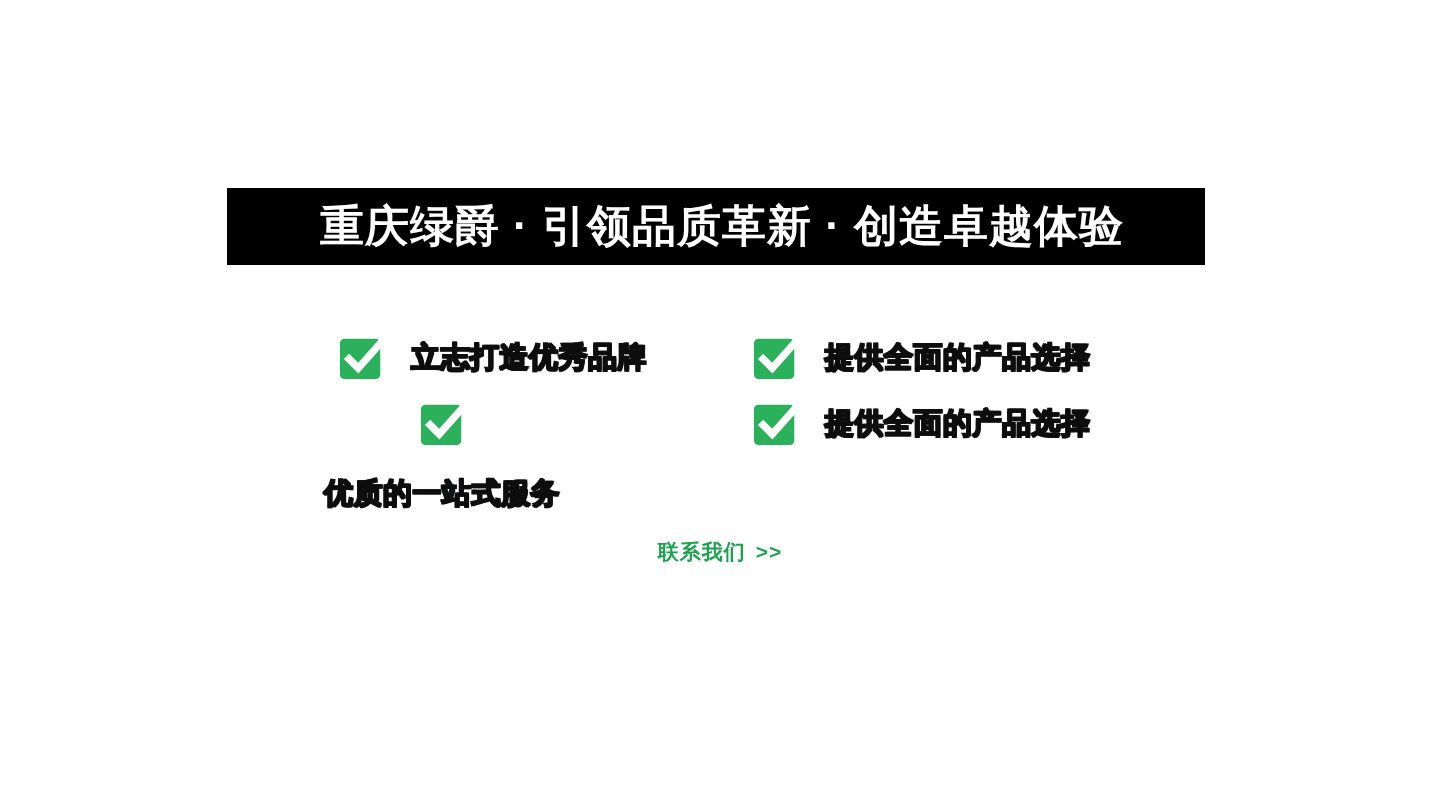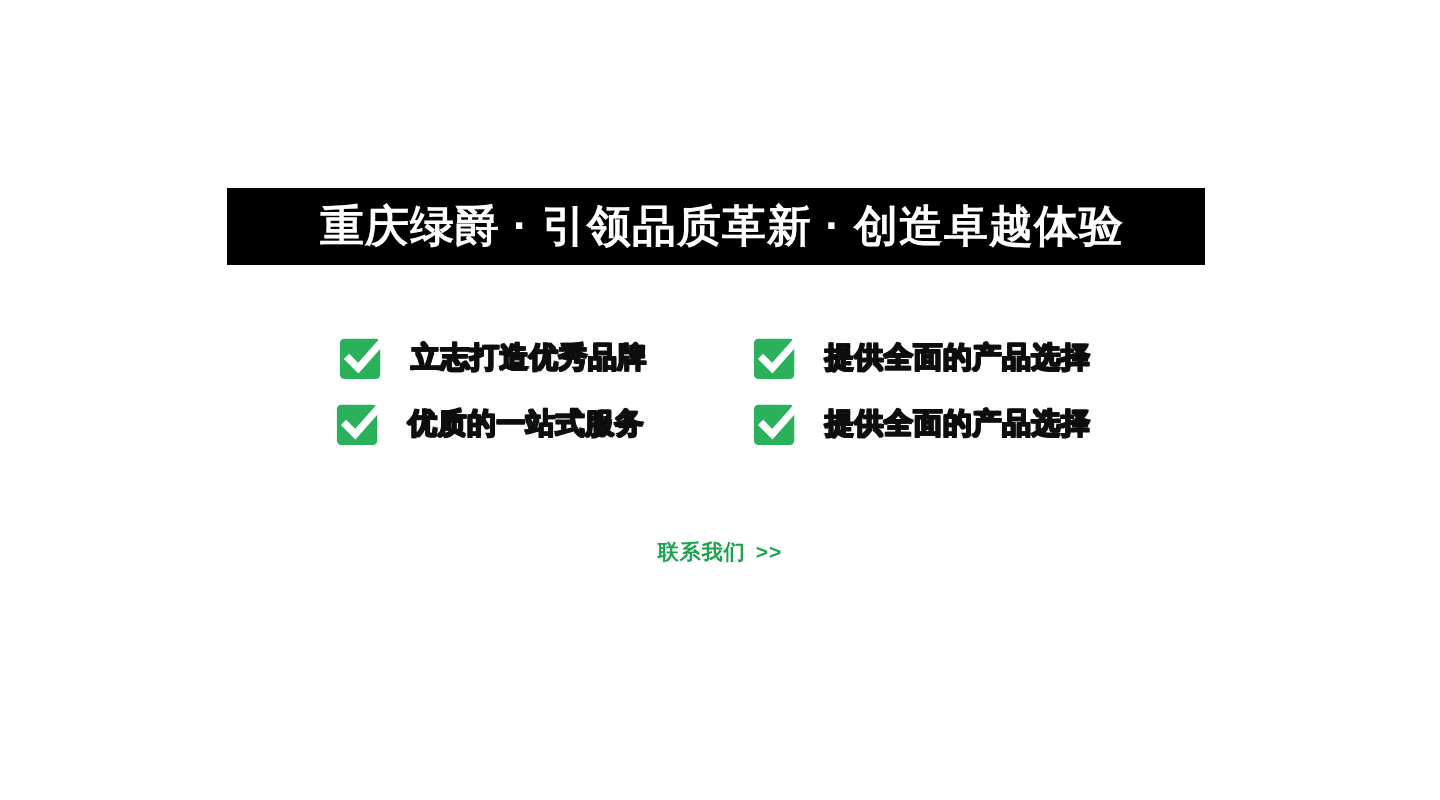--- a/index.html
+++ b/index.html
@@ -45,21 +45,21 @@
   
   .feature-item{
     position:absolute;
     display:flex;
     align-items:center;
     gap:28px;
     height:44px;
   }
   .feature-item.pos-0{left:339px;top:336px;}
   .feature-item.pos-1{left:753px;top:336px;}
-  .feature-item.pos-2{left:336px;top:402px;}
+  .feature-item.pos-2{left:324px;top:402px;flex-direction:column;}
   .feature-item.pos-3{left:753px;top:402px;font-family:Liberation Serif, serif;}
   .check-icon{
     width:44px;
     height:44px;
     flex:0 0 44px;
     display:inline-block;
   }
   .check-icon svg{width:100%;height:100%;display:block;}
   .feature-label{
     font-size:29px;

